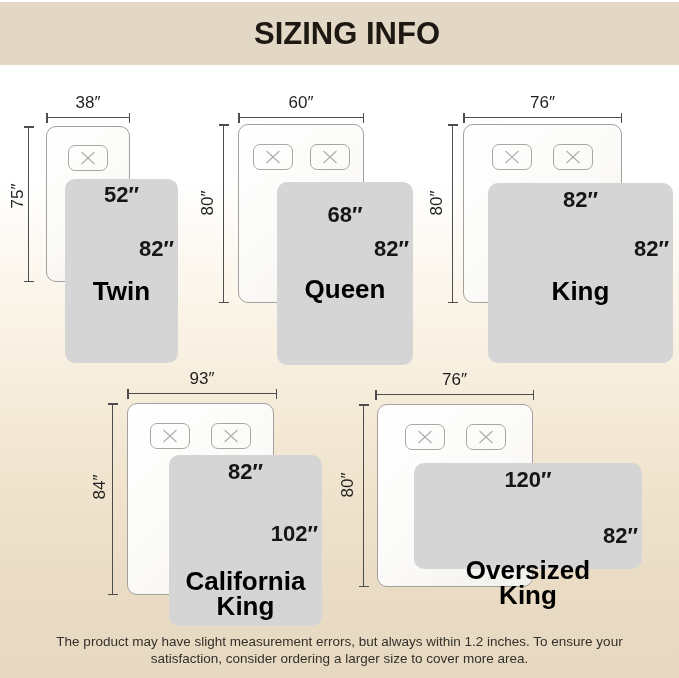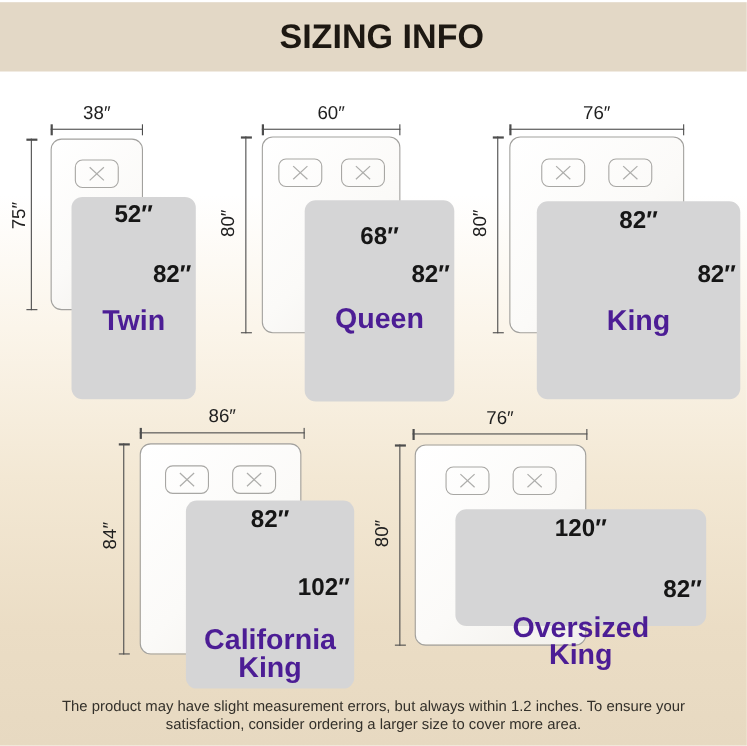--- a/index.html
+++ b/index.html
@@ -50,21 +50,21 @@
   }
   .pillow{width:40px;height:26px;border:1px solid #a8a7a4;border-radius:7px;flex:0 0 auto;}
   .pillow svg{display:block;width:100%;height:100%;}
   .blanket{
     position:absolute;
     background:var(--blanket-fill);
     border-radius:10px;
   }
   .bl-top{position:absolute;left:0;width:100%;text-align:center;font-size:22px;font-weight:700;color:var(--label-text);}
   .bl-side{position:absolute;right:4px;font-size:22px;font-weight:700;color:var(--label-text);}
-  .bl-name{position:absolute;left:0;width:100%;text-align:center;font-size:26px;line-height:25px;font-weight:700;color:#4c1d95;white-space:pre-line;}
+  .bl-name{position:absolute;left:0;width:100%;text-align:center;font-size:26px;line-height:25px;font-weight:700;color:#000000;white-space:pre-line;}
   
   .g-twin .dim-line-h{left:46px;top:117px;width:84px;}
   .g-twin .dlh{left:46px;top:92px;width:84px;}
   .g-twin .dim-line-v{left:28px;top:126px;height:156px;}
   .g-twin .dlv{left:-4px;top:185px;}
   .g-twin .bed{left:46px;top:126px;width:84px;height:156px;padding-top:18px;}
   .g-twin .blanket{left:65px;top:179px;width:113px;height:184px;}
   .g-twin .bl-top{top:3px;}
   .g-twin .bl-side{top:57px;}
   .g-twin .bl-name{top:100px;}
@@ -191,21 +191,21 @@
     </div>
     <div class="blanket">
       <div class="bl-top">82″</div>
       <div class="bl-side">82″</div>
       <div class="bl-name">King</div>
     </div>
   </section>
 
   <section class="g g-calking">
     <div class="dim-line-h"></div>
-    <div class="dim-label dlh">86″</div>
+    <div class="dim-label dlh">93″</div>
     <div class="dim-line-v"></div>
     <div class="dim-label rot dlv">84″</div>
     <div class="bed">
       <div class="pillow">
         <svg viewBox="0 0 40 26">
             <line x1="13" y1="6.5" x2="27" y2="19.5" stroke="#adadab" stroke-width="1.2"></line>
             <line x1="27" y1="6.5" x2="13" y2="19.5" stroke="#adadab" stroke-width="1.2"></line>
           </svg>
       </div>
       <div class="pillow">

